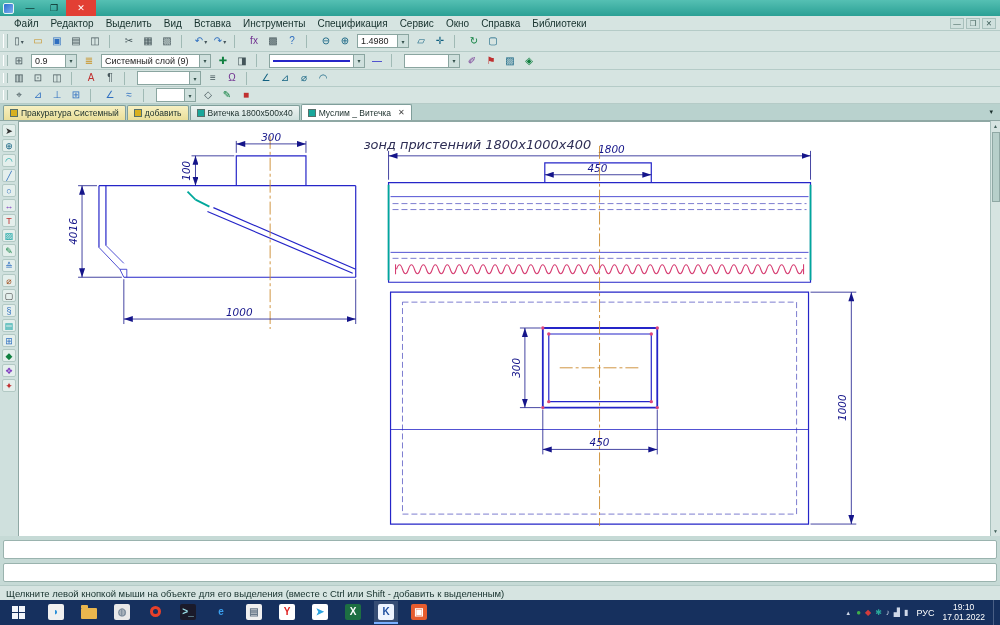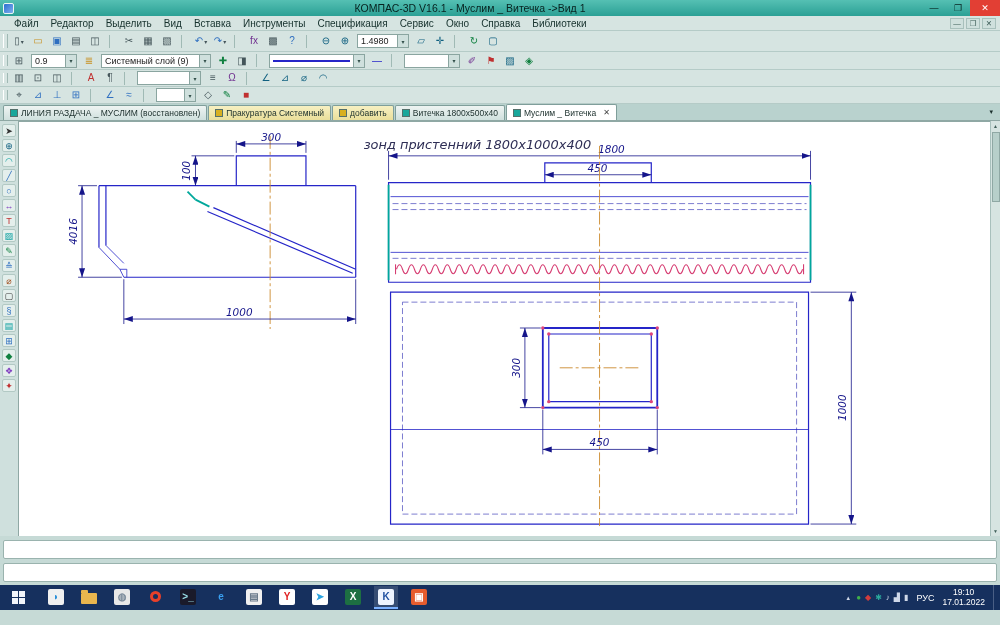--- a/index.html
+++ b/index.html
@@ -92,21 +92,20 @@
   text.dimtxt{font-family:"DejaVu Sans",sans-serif;font-style:italic;font-size:10.5px;fill:#15158a}
   text.cap{font-family:"DejaVu Sans",sans-serif;font-style:italic;font-size:13px;fill:#2e2e55}
 </style>
 </head>
 <body>
 
 <div class="screen">
 
   <div class="titlebar">
     <span class="appicon"></span>
-    <span class="title">КОМПАС-3D V16.1 - Муслим _ Витечка -&gt;Вид 1</span>
     <span class="wbtn">—</span>
     <span class="wbtn">❐</span>
     <span class="wbtn close">✕</span>
   </div>
 
   <div class="menubar">
     <span class="menu-items"><span class="mitem">Файл</span><span class="mitem">Редактор</span><span class="mitem">Выделить</span><span class="mitem">Вид</span><span class="mitem">Вставка</span><span class="mitem">Инструменты</span><span class="mitem">Спецификация</span><span class="mitem">Сервис</span><span class="mitem">Окно</span><span class="mitem">Справка</span><span class="mitem">Библиотеки</span></span>
     <span class="mdictrls">
       <span>—</span>
       <span>❐</span>
@@ -305,24 +304,20 @@
       <span class="tbtn">
         <span class="tg" style="color: rgb(16, 128, 64);">✎</span>
       </span>
       <span class="tbtn">
         <span class="tg" style="color: rgb(192, 48, 48);">■</span>
       </span>
     </div>
 
   <div class="tabbar">
     <div class="tabs">
-        <div class="tab light">
-          <span class="tabicon" style="background: rgb(24, 167, 155);"></span>
-          <span class="tablabel">ЛИНИЯ РАЗДАЧА _ МУСЛИМ (восстановлен)</span>
-        </div>
         <div class="tab yellow">
           <span class="tabicon" style="background: rgb(216, 176, 32);"></span>
           <span class="tablabel">Пракуратура Системный</span>
         </div>
         <div class="tab yellow">
           <span class="tabicon" style="background: rgb(216, 176, 32);"></span>
           <span class="tablabel">добавить</span>
         </div>
         <div class="tab light">
           <span class="tabicon" style="background: rgb(24, 167, 155);"></span>
@@ -471,20 +466,23 @@
       <span class="sthumb"></span>
       <span class="sarr dn">▼</span>
     </div>
   </div>
 
   <div class="bottompanel">
     <div class="strip s1"></div>
     <div class="strip s2"></div>
   </div>
 
+  <div class="statusbar">
+    <span>Щелкните левой кнопкой мыши на объекте для его выделения (вместе с Ctrl или Shift - добавить к выделенным)</span>
+  </div>
 
   <div class="taskbar">
     <div class="startbtn">
       <span class="winlogo">
           <i></i>
           <i></i>
           <i></i>
           <i></i>
         </span>
     </div>

